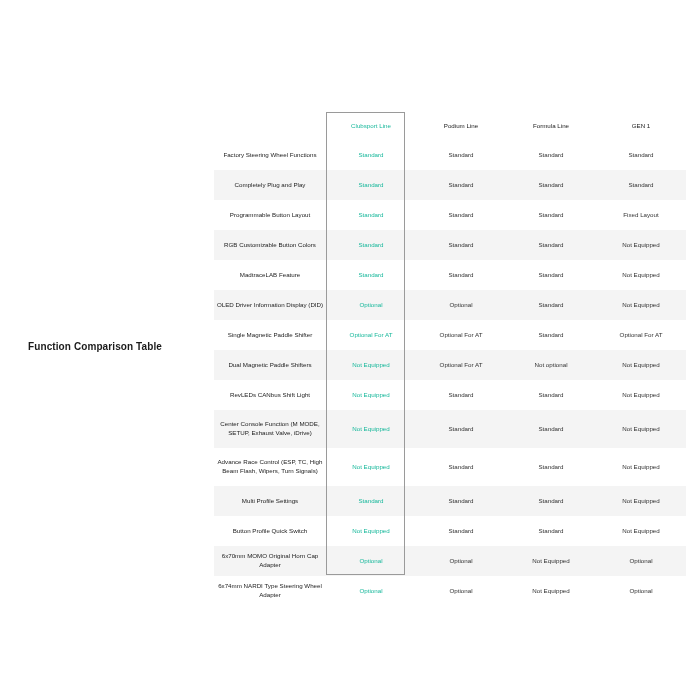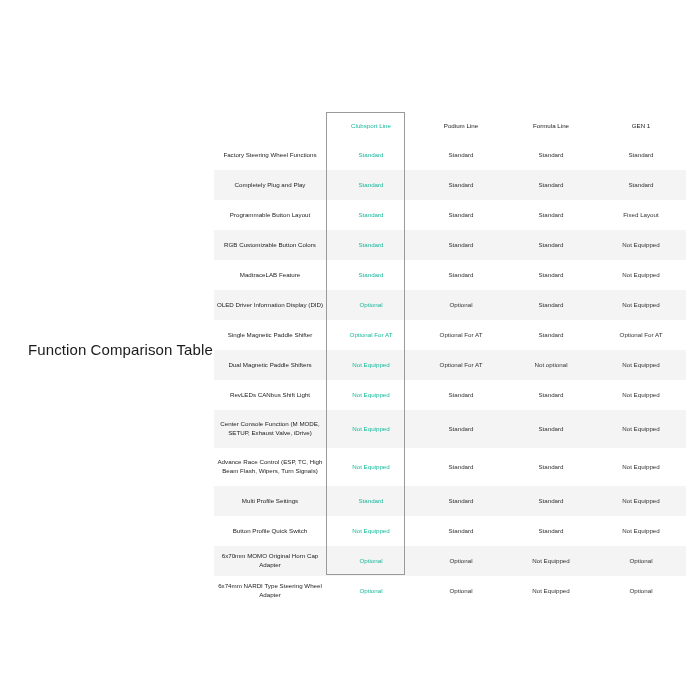--- a/index.html
+++ b/index.html
@@ -17,22 +17,22 @@
   .page {
     position: relative;
     width: 700px;
     height: 700px;
   }
   .page-title {
     position: absolute;
     left: 28px;
     top: 341px;
     width: 185px;
-    font-size: 15px;
-    font-weight: normal;
+    font-size: 10px;
+    font-weight: bold;
     color: #1b1b1b;
     letter-spacing: 0.1px;
   }
   .table-wrap {
     position: absolute;
     left: 214px;
     top: 112px;
     width: 472px;
   }
   table.cmp {

